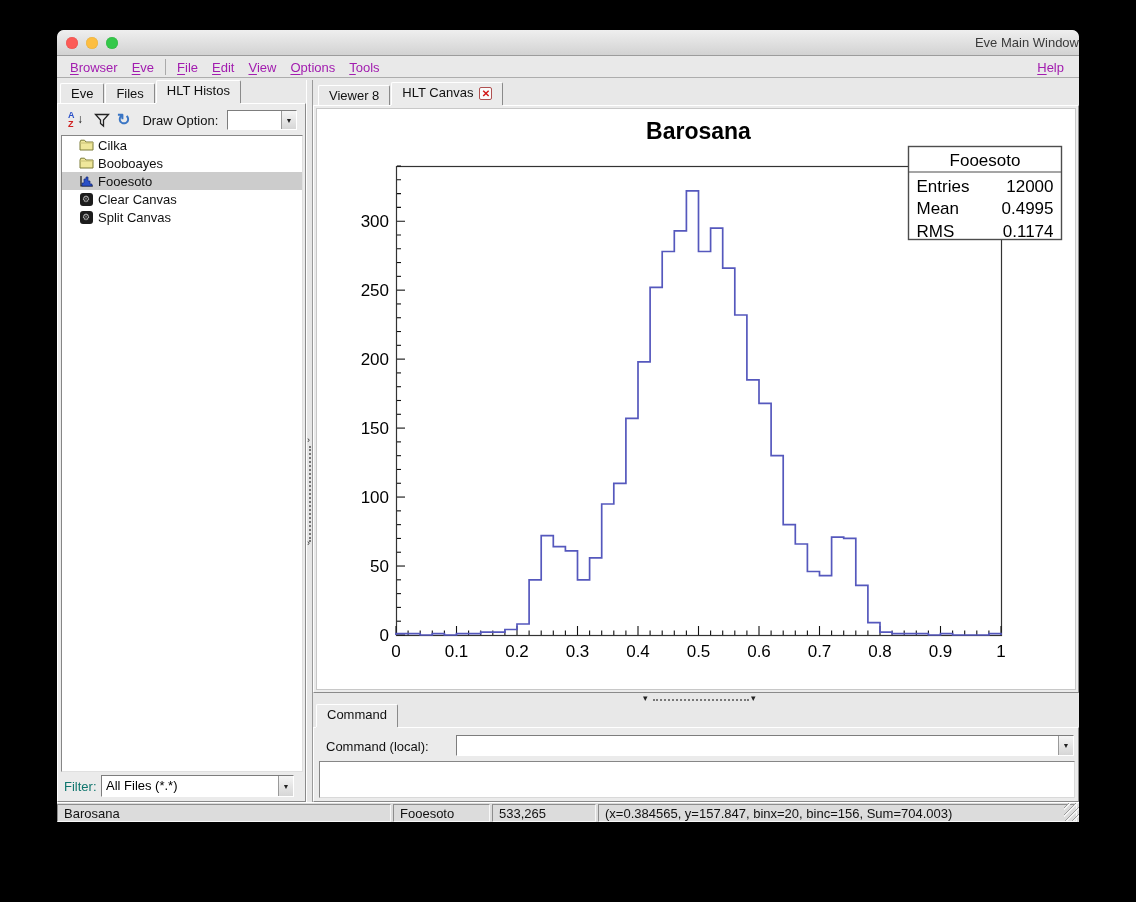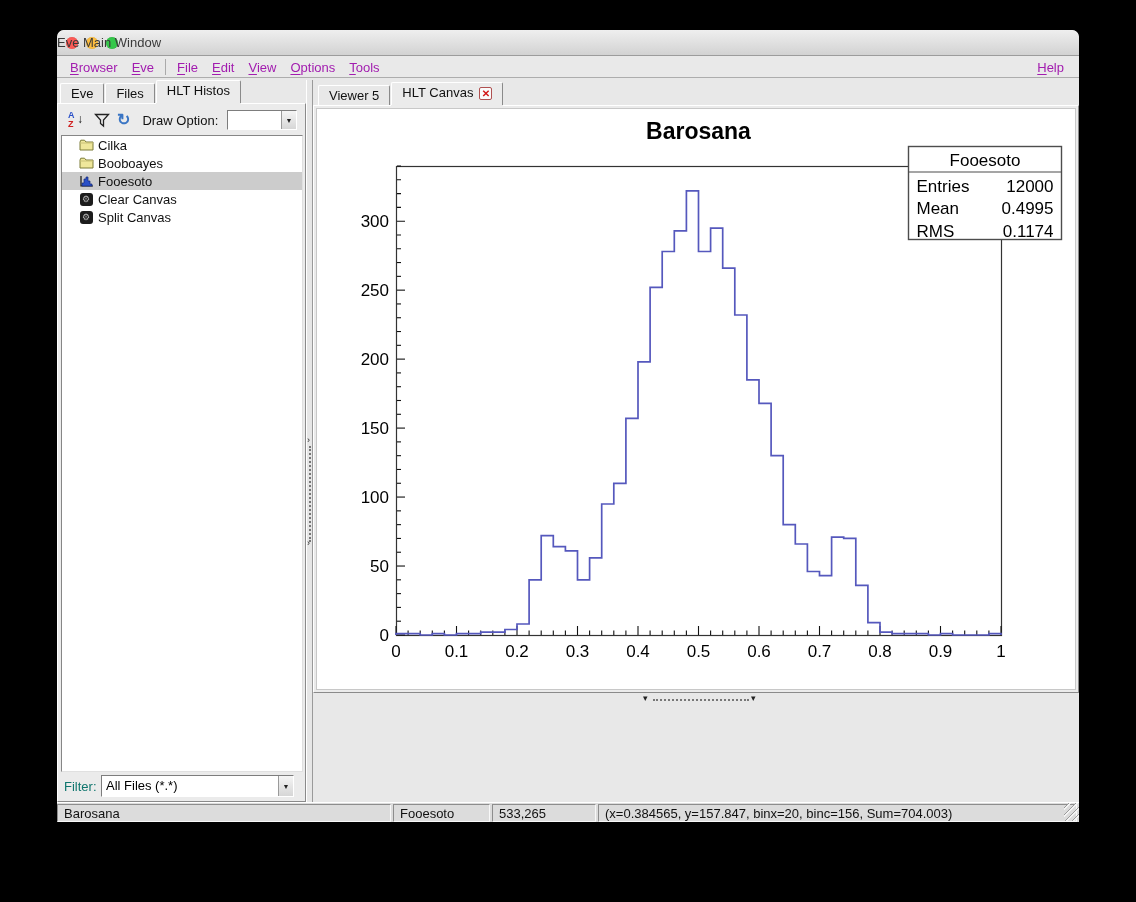--- a/index.html
+++ b/index.html
@@ -3,21 +3,21 @@
 <meta charset="utf-8">
 <style>
   * { margin:0; padding:0; box-sizing:border-box; }
   html,body { width:1136px; height:902px; background:#000; font-family:"Liberation Sans", sans-serif; overflow:hidden; }
   #stage { position:relative; width:1136px; height:902px; background:#000; }
   #window { position:absolute; left:57px; top:30px; width:1022px; height:792px; background:#e8e8e8; border-radius:7px 7px 0 0; overflow:hidden; }
 
   
   .titlebar { position:absolute; left:0; top:0; width:100%; height:26px;
     background:linear-gradient(#efefef,#d2d2d2); border-bottom:1px solid #9c9c9c; border-radius:7px 7px 0 0; }
-  .titlebar .title { position:absolute; width:100%; text-align:left; top:5px; font-size:13px; color:#3a3a3a; }
+  .titlebar .title { position:absolute; width:100%; text-align:right; top:5px; font-size:13px; color:#3a3a3a; }
   .tl { position:absolute; top:7px; width:12px; height:12px; border-radius:50%; }
   .tl.red { left:9px; background:#fc5b57; box-shadow:inset 0 0 1px #c83c38;}
   .tl.yellow { left:29px; background:#fdbe41; box-shadow:inset 0 0 1px #c99a2c;}
   .tl.green { left:49px; background:#34c84a; box-shadow:inset 0 0 1px #24962f;}
 
   
   .menubar { position:absolute; left:0; top:26px; width:100%; height:22px; background:#e9e9e9; border-bottom:1px solid #adadad; font-size:13px; color:#a21caf; }
   .menubar .left { position:absolute; left:6px; top:0; height:22px; display:flex; align-items:center; }
   .menu-item { padding:2px 7px; white-space:nowrap; }
   .menu-divider { width:1px; height:16px; background:#aaa; margin:0 4px; }
@@ -206,21 +206,21 @@
     </div>
 
     <div id="v-splitter">
       <span class="v-arrow" style="top:355px;">›</span>
       <div class="dots"></div>
       <span class="v-arrow" style="top:458px;">›</span>
     </div>
 
     <div id="right-area">
       <div class="tabrow" id="right-tabs">
-          <div class="tab">Viewer 5</div>
+          <div class="tab">Viewer 8</div>
           <div class="tab active">HLT Canvas<span class="x-wrap">
               <span class="close-box">✕</span>
             </span></div>
         </div>
 
       <div id="canvas-holder">
         <div id="canvas">
             <svg width="760" height="582" viewBox="0 0 760 582">
               <text x="381.5" y="30" text-anchor="middle" font-size="23" font-weight="bold" fill="#000" font-family="Liberation Sans, sans-serif">Barosana</text>
               <rect x="79.5" y="57.5" width="605" height="469" fill="none" stroke="#333333" stroke-width="1.2"></rect>
@@ -345,20 +345,33 @@
             </svg>
           </div>
       </div>
 
       <div id="h-splitter">
         <span class="h-arrow" style="left:330px;">▾</span>
         <div class="dots"></div>
         <span class="h-arrow" style="left:438px;">▾</span>
       </div>
 
+      <div id="command-panel">
+        <div class="tabrow" id="command-tabs">
+          <div class="tab active">Command</div>
+        </div>
+        <div id="command-content">
+          <span id="command-label">Command (local):</span>
+          <span class="combo" id="command-combo">
+            <span class="val"></span>
+            <span class="btn">▼</span>
+          </span>
+          <div id="command-output"></div>
+        </div>
+      </div>
     </div>
 
     <div id="statusbar">
         <div class="status-sec" style="width: 334px;">Barosana</div>
         <div class="status-sec" style="width: 97px;">Fooesoto</div>
         <div class="status-sec" style="width: 104px;">533,265</div>
         <div class="status-sec" style="flex: 1 1 0%;">(x=0.384565, y=157.847, binx=20, binc=156, Sum=704.003)</div>
       </div>
     <div id="grip"></div>
 

